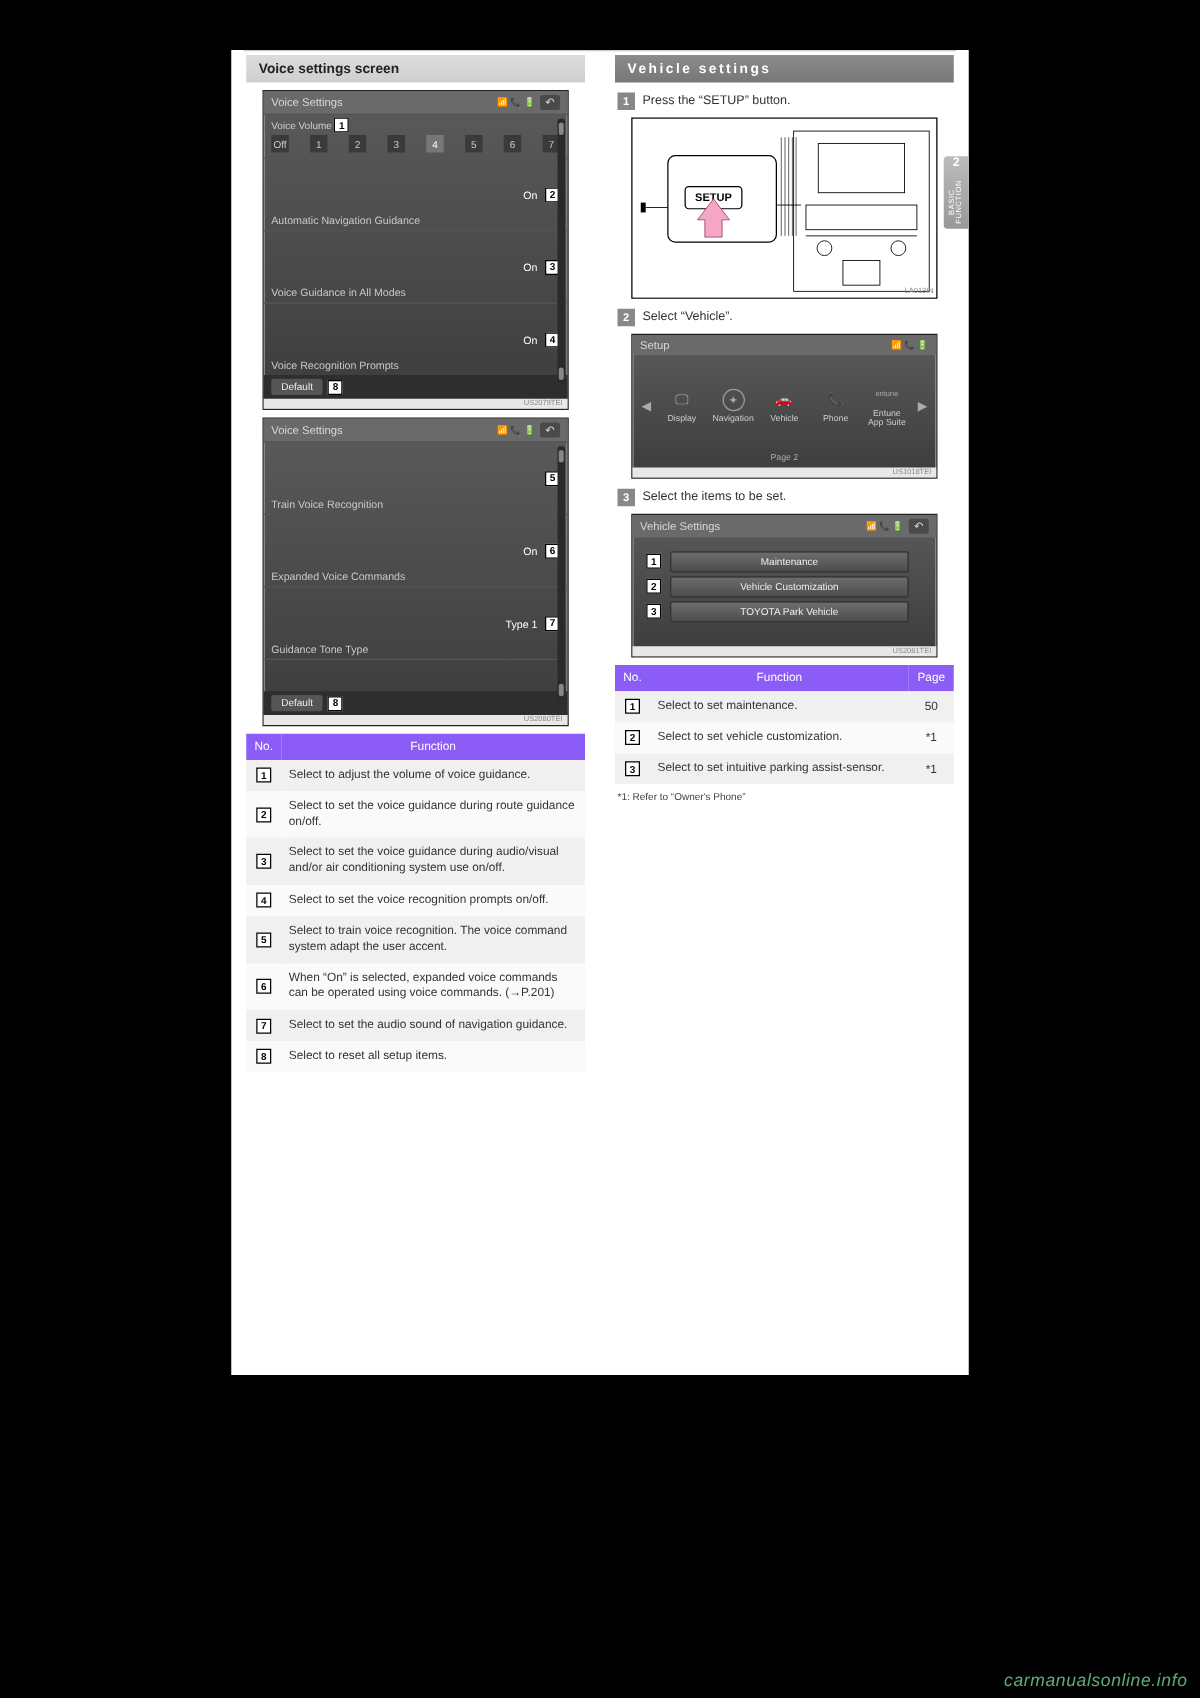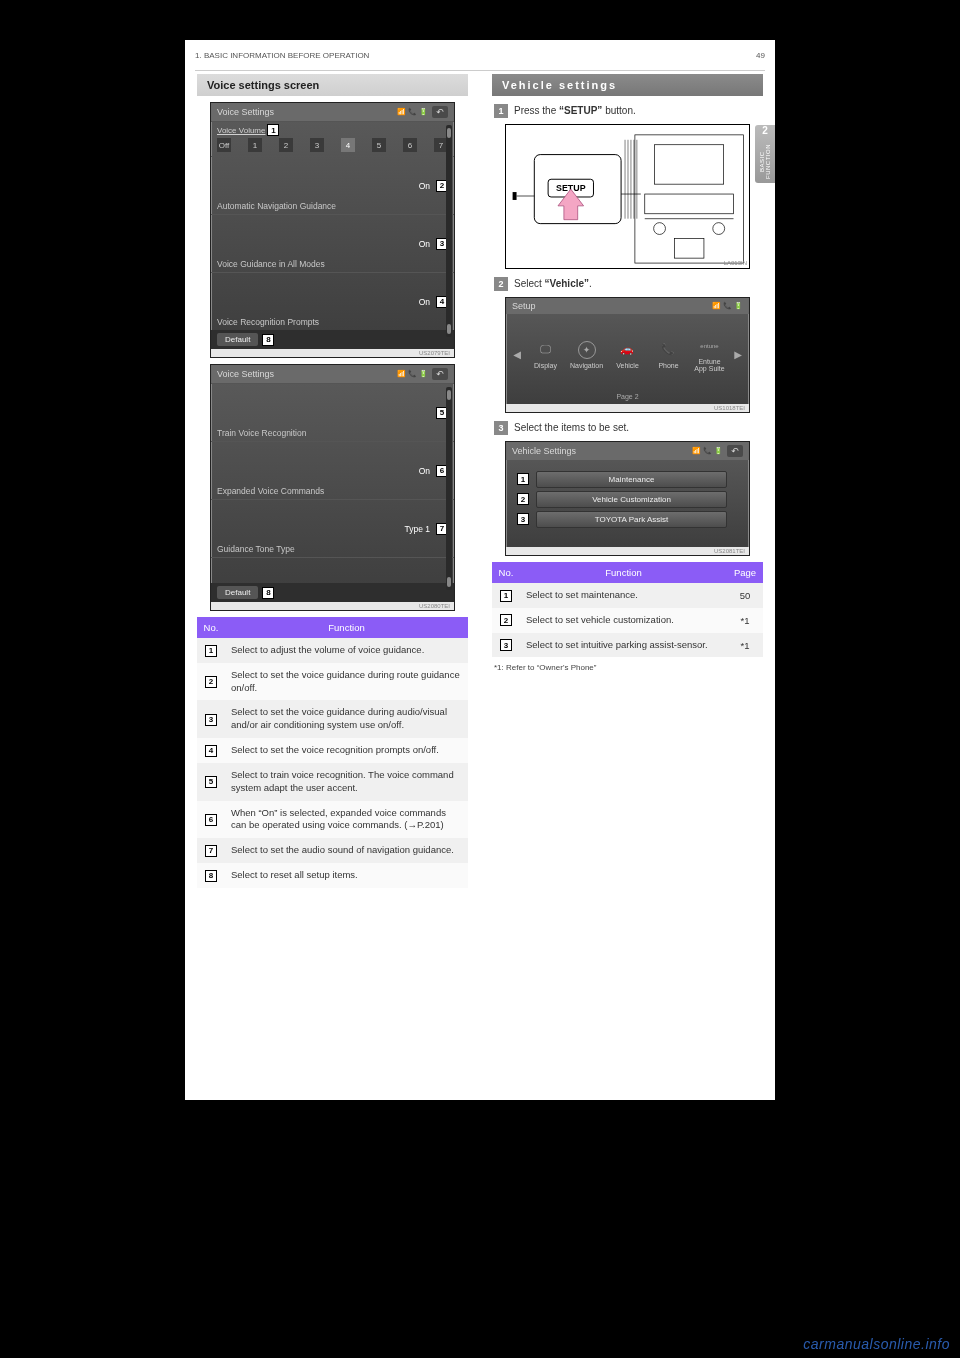--- a/index.html
+++ b/index.html
@@ -132,21 +132,21 @@
     border-top:1px solid #555;
   }
   .device .volbar { display:flex; gap:17px; margin-top:2px;}
   .device .volcell {
     flex:1; height:14px; background:#3a3a3a;
     display:flex;align-items:center;justify-content:center;
     font-size:8px;color:#ccc;
   }
   .device .volcell.sel{ background:#777; color:#fff; }
   .device .volhdr{ display:flex; align-items:center; }
-  .device .volhdr .lbl{ font-size:8px; color:#d0d0d0; text-decoration: underline;}
+  .device .volhdr .lbl{ font-size:8px; color:#d0d0d0; }
   .device .footer{
     display:flex; align-items:center;
     background:#2e2e2e;
     padding:3px 6px;
   }
   .device .footer .btn{
     background:#555; color:#eee; font-size:8px; padding:2px 8px;
     border-radius:2px;
   }
   .device .tag{
@@ -261,51 +261,47 @@
     display:flex;
     gap:6px;
   }
   .step .sn{
     width:14px;height:14px;
     background:#888;color:#fff;
     font-size:9px;font-weight:bold;
     display:flex;align-items:center;justify-content:center;
   }
   .step .stxt{ flex:1; line-height:1.35; }
-  .step .stxt b{ font-weight:bold;text-align:center; }
+  .step .stxt b{ font-weight:normal;text-align:center; }
 
   .intro{
     font-size:10px; line-height:1.4; color:#333;
     margin:6px 2px 6px 2px;
   }
 
   .footnote{
     font-size:8px; color:#444;
     margin:6px 2px;
   }
 
   .watermark{
     position:absolute;
     right:10px; bottom:6px;
-    color:#3b82f6;
+    color:#86efac;
     font-size:14px;
     letter-spacing:0.5px;
     font-style:italic;
     opacity:0.7;
   }
 </style>
 </head>
 <body>
 
 <div class="page-area">
 
-  <div class="page-header">
-    <span class="sec">1. BASIC INFORMATION BEFORE OPERATION</span>
-    <span class="pnum">49</span>
-  </div>
   <div class="hr"></div>
 
   <div class="side-tab">
     <span class="tabnum">2</span>
     <span class="tabtxt">BASIC FUNCTION</span>
   </div>
 
   <div class="columns">
 
     <div class="col">
@@ -550,21 +546,21 @@
           <div class="menuitem">
             <span class="leftnum numbox">1</span>
             <span>Maintenance</span>
           </div>
           <div class="menuitem">
             <span class="leftnum numbox">2</span>
             <span>Vehicle Customization</span>
           </div>
           <div class="menuitem">
             <span class="leftnum numbox">3</span>
-            <span>TOYOTA Park Assist</span>
+            <span>TOYOTA Park Vehicle</span>
           </div>
         </div>
         <div class="tag">US2081TEI</div>
       </div>
 
       <table class="func">
         <tbody>
             <tr>
           <th class="ncol">No.</th>
           <th>Function</th>

